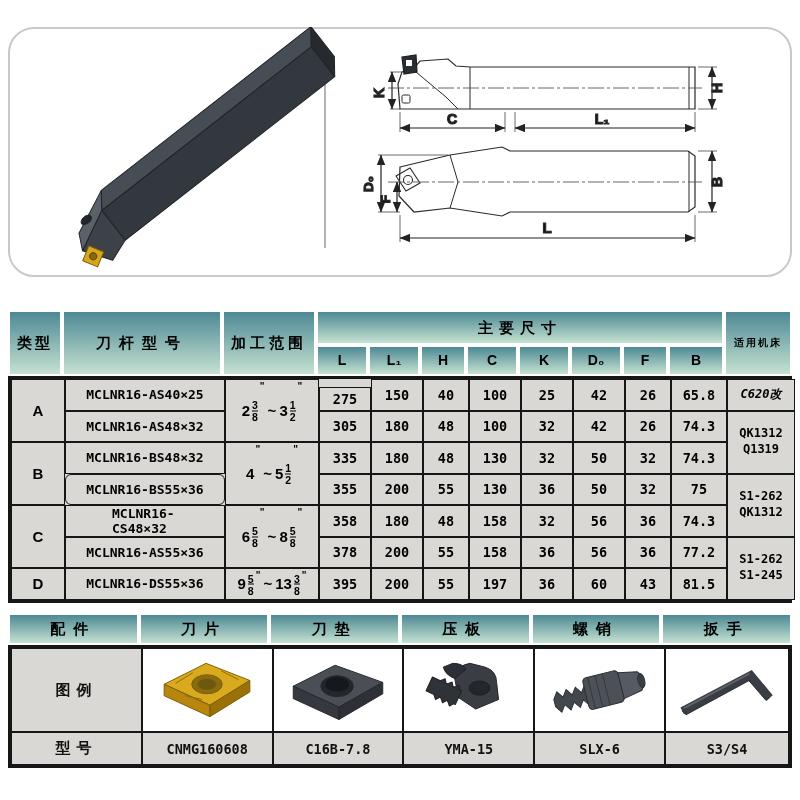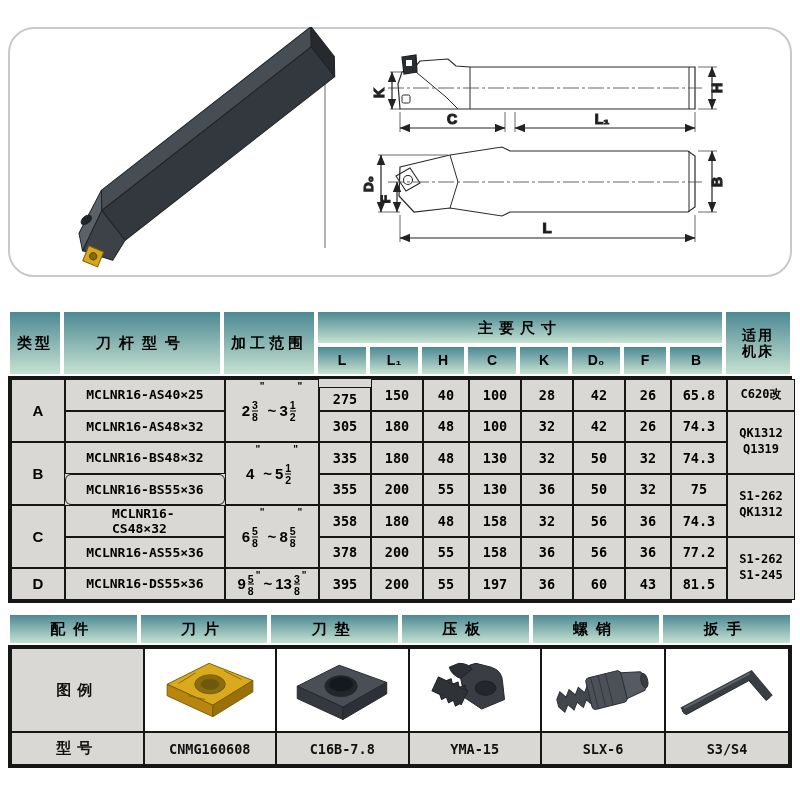--- a/index.html
+++ b/index.html
@@ -15,40 +15,40 @@
   .panel{position:absolute;left:8px;top:27px;width:784px;height:250px;border:2px solid var(--panel-border);border-radius:26px;background:#fff}
   .panel svg{position:absolute;left:-2px;top:-2px}
 
   
   .mt-header{position:absolute;left:8px;top:310px;width:784px;display:grid;grid-template-columns:var(--cols);grid-template-rows:35px 31px;background:#fff}
   .hcell{background:linear-gradient(180deg,var(--teal-top) 0%,var(--teal-bottom) 100%);border:2px solid #fff;display:flex;align-items:center;justify-content:center;font-weight:bold;font-size:15px;letter-spacing:3px;color:#000;line-height:1.15;text-align:center}
   .hc-type{grid-column:1;grid-row:1/3}
   .hc-model{grid-column:2;grid-row:1/3;letter-spacing:8px}
   .hc-range{grid-column:3;grid-row:1/3;letter-spacing:4px}
   .hc-dims{grid-column:4/12;grid-row:1;letter-spacing:6px}
-  .hc-machine{grid-column:12;grid-row:1/3;flex-direction:column;font-size:14px;letter-spacing:2px}
+  .hc-machine{grid-column:12;grid-row:1/3;font-size:10px;letter-spacing:2px}
   .hc-dimcol{grid-row:2;font-size:14px;letter-spacing:0;font-family:"Liberation Sans","DejaVu Sans",sans-serif}
 
   .mt-body{position:absolute;left:8px;top:376px;width:784px;display:grid;grid-template-columns:var(--cols);grid-template-rows:repeat(7,31.5px);border:3px solid var(--border-dark);background:var(--cell-bg)}
   .bc{border:1px solid var(--border-dark);background:var(--cell-bg);display:flex;align-items:center;justify-content:center;font-weight:bold;color:#000}
   .bc-type{font-size:15px}
   .bc-model{font-family:"DejaVu Sans Mono","Liberation Mono",monospace;font-size:13px}
   .bc-dim{font-family:"DejaVu Sans Mono","Liberation Mono",monospace;font-size:13.5px}
   .bc-machine{font-family:"DejaVu Sans Mono","Liberation Mono",monospace;font-size:12px;flex-direction:column;line-height:1.3;text-align:center}
   .bc-range{font-size:15px;gap:1px}
   .rint{font-weight:bold}
   .rfrac{display:inline-flex;flex-direction:column;align-items:center;line-height:1;font-size:10.5px;margin:0 1px;transform:translateY(0.5px)}
   .rden{border-top:1.5px solid #000;padding-top:0.5px}
   .rinch{font-size:10px;align-self:flex-start;transform:translateY(1px)}
   .rtil{margin:0 2px}
 
   
   .acc-header{position:absolute;left:8px;top:613px;width:784px;display:grid;grid-template-columns:repeat(6,1fr);grid-template-rows:32px;background:#fff}
   .acc-header .hcell{font-size:15px;letter-spacing:8px}
-  .acc-body{position:absolute;left:8px;top:645px;width:784px;display:grid;grid-template-columns:repeat(4,1fr);grid-template-rows:84px 33px;border:3px solid var(--border-dark);background:#fff}
+  .acc-body{position:absolute;left:8px;top:645px;width:784px;display:grid;grid-template-columns:repeat(5,1fr);grid-template-rows:84px 33px;border:3px solid var(--border-dark);background:#fff}
   .ac{border:1px solid var(--border-dark);display:flex;align-items:center;justify-content:center;font-weight:bold}
   .ac-label{background:var(--cell-bg);font-size:15px;letter-spacing:6px}
   .ac-img{background:#fff}
   .ac-model{background:var(--cell-bg);font-family:"DejaVu Sans Mono","Liberation Mono",monospace;font-size:13.5px}
   .r1{grid-row:1}.r2{grid-row:2}
   .c1{grid-column:1}.c2{grid-column:2}.c3{grid-column:3}.c4{grid-column:4}.c5{grid-column:5}.c6{grid-column:6}
 
   text{font-family:"Liberation Sans","DejaVu Sans",sans-serif;font-weight:bold;fill:#111}
 </style>
 </head>
@@ -173,25 +173,25 @@
         <span class="rfrac">
           <span class="rnum">1</span>
           <span class="rden">2</span>
         </span>
         <span class="rinch">"</span>
       </div>
       <div class="bc bc-dim" style="grid-area: 1 / 4; margin-top: 8px;">275</div>
       <div class="bc bc-dim" style="grid-area: 1 / 5;">150</div>
       <div class="bc bc-dim" style="grid-area: 1 / 6;">40</div>
       <div class="bc bc-dim" style="grid-area: 1 / 7;">100</div>
-      <div class="bc bc-dim" style="grid-area: 1 / 8;">28</div>
+      <div class="bc bc-dim" style="grid-area: 1 / 8;">25</div>
       <div class="bc bc-dim" style="grid-area: 1 / 9;">42</div>
       <div class="bc bc-dim" style="grid-area: 1 / 10;">26</div>
       <div class="bc bc-dim" style="grid-area: 1 / 11;">65.8</div>
-      <div class="bc bc-machine" style="grid-area: 1 / 12 / span 1;">
+      <div class="bc bc-machine" style="grid-area: 1 / 12 / span 1; font-style: italic;">
         <span>C620改</span>
       </div>
       <div class="bc bc-model" style="grid-area: 2 / 2;">MCLNR16-AS48×32</div>
       <div class="bc bc-dim" style="grid-area: 2 / 4;">305</div>
       <div class="bc bc-dim" style="grid-area: 2 / 5;">180</div>
       <div class="bc bc-dim" style="grid-area: 2 / 6;">48</div>
       <div class="bc bc-dim" style="grid-area: 2 / 7;">100</div>
       <div class="bc bc-dim" style="grid-area: 2 / 8;">32</div>
       <div class="bc bc-dim" style="grid-area: 2 / 9;">42</div>
       <div class="bc bc-dim" style="grid-area: 2 / 10;">26</div>

